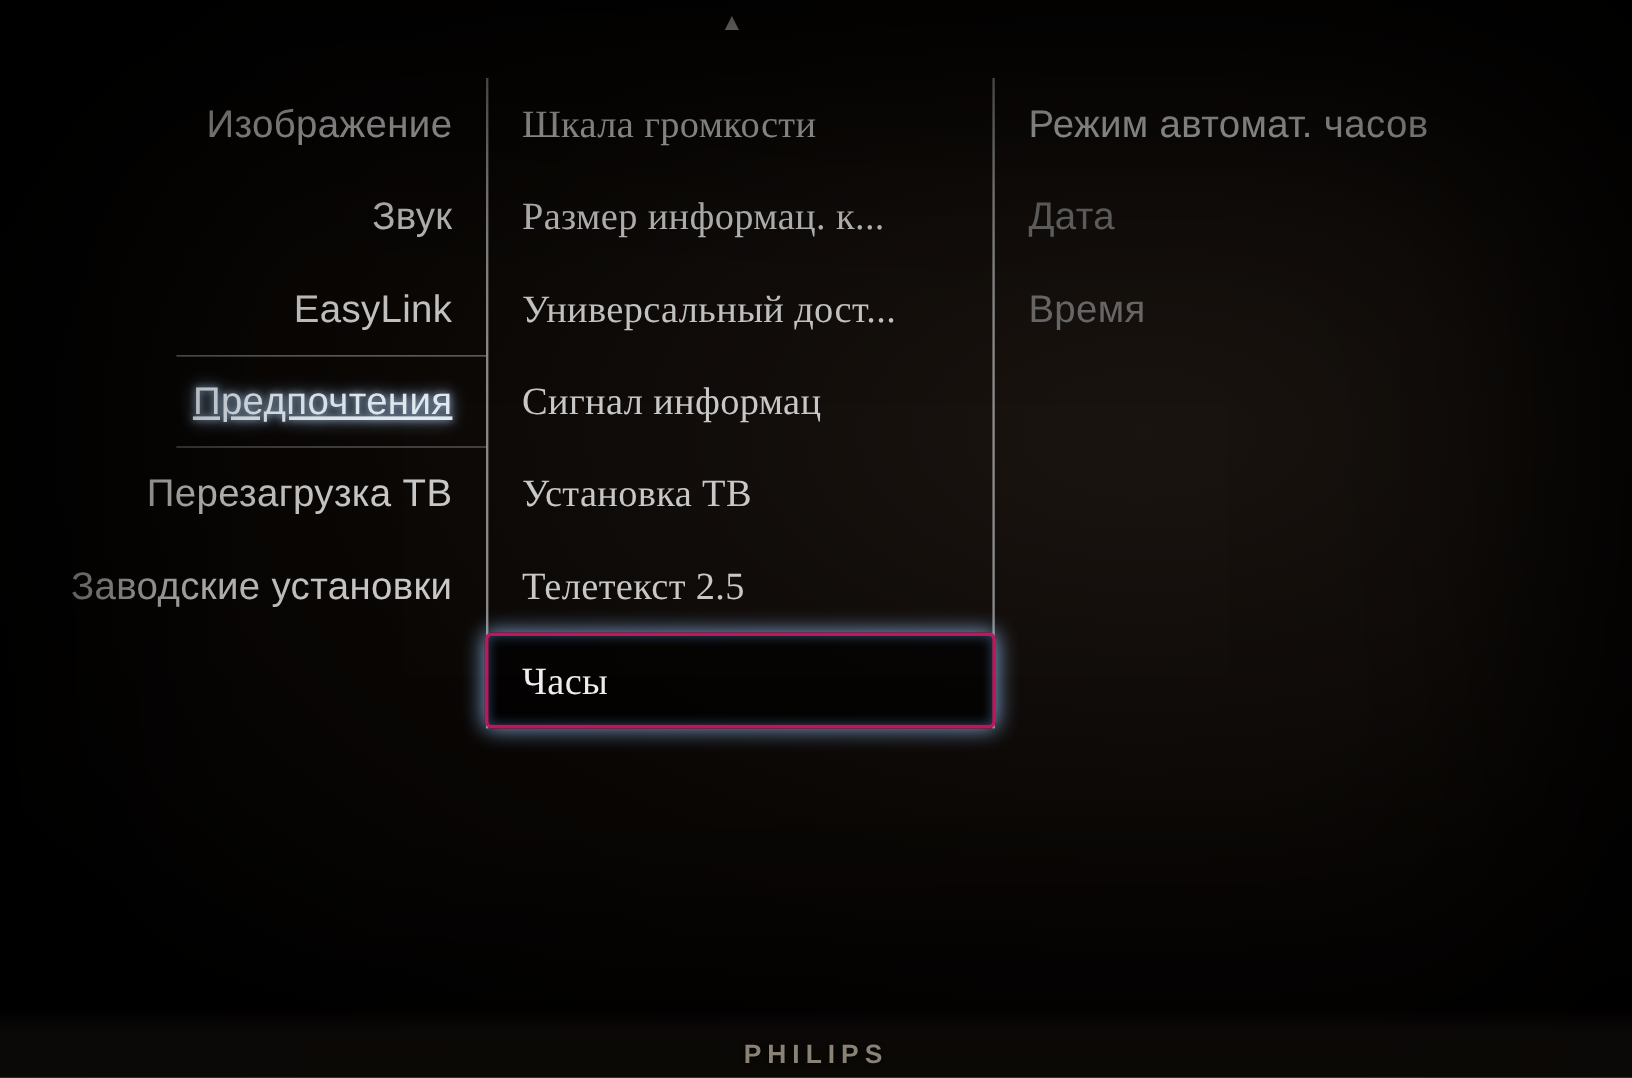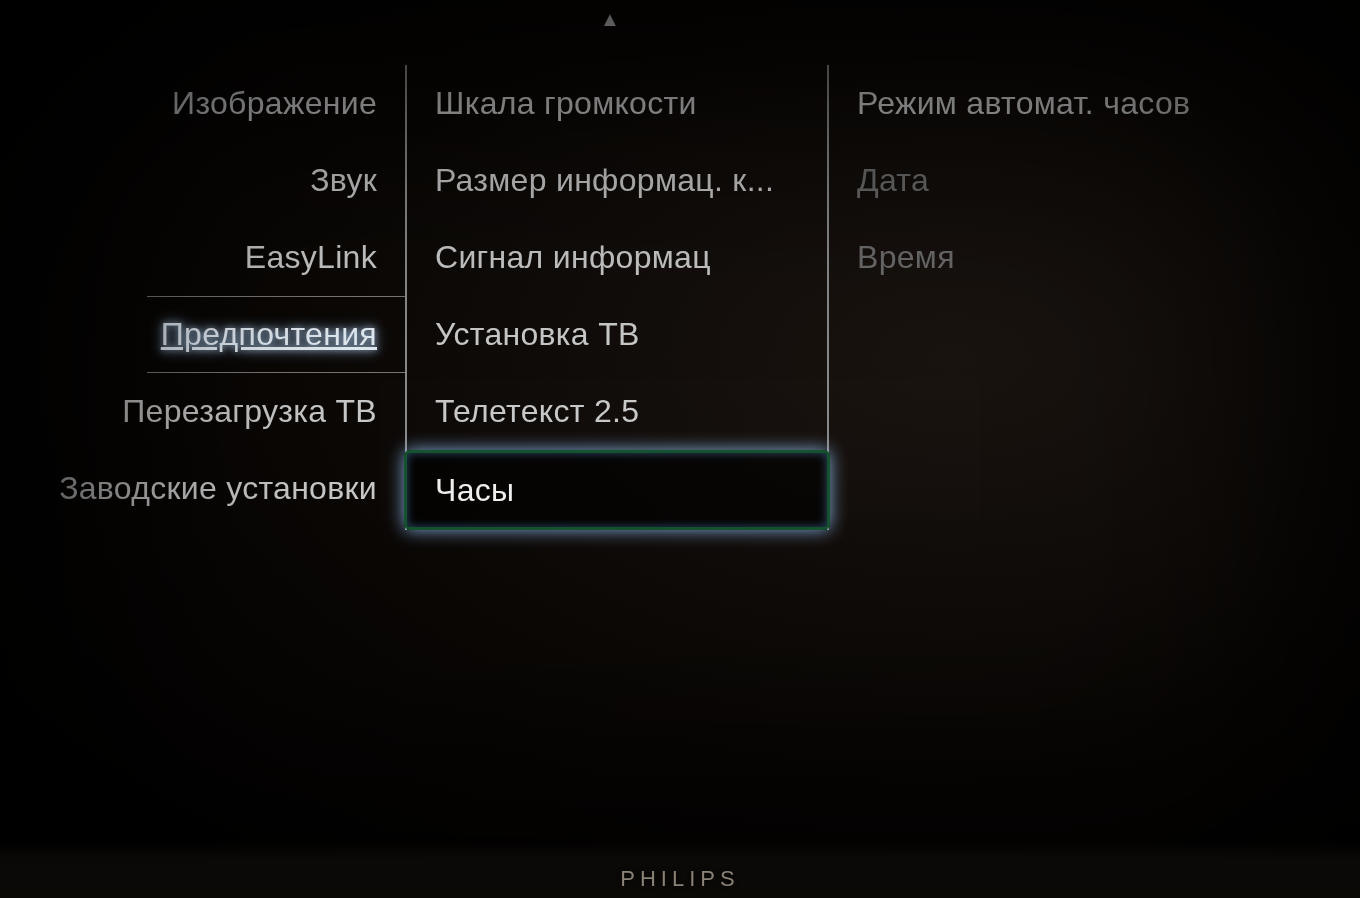--- a/index.html
+++ b/index.html
@@ -34,20 +34,21 @@
       flex-direction: column;
     }
     .col1 {
       width: 395px;
       border-right: 2px solid #888;
       align-items: flex-end;
     }
     .col2 {
       width: 422px;
       border-right: 2px solid #888;
+      font-family: Liberation Serif, serif;
     }
     .col3 {
       width: 410px;
     }
     .menu-item {
       padding: 16px 28px;
       font-size: 32px;
       color: #c8c8c8;
       font-weight: 300;
       letter-spacing: 0.3px;
@@ -67,37 +68,37 @@
     .menu-item.active {
       color: #e0e8f0;
       text-shadow: 0 0 14px rgba(170, 210, 255, 0.9), 0 0 6px rgba(200, 230, 255, 0.7);
     }
     .col1 .active {
       border-top: 1px solid rgba(255,255,255,0.45);
       border-bottom: 1px solid rgba(255,255,255,0.45);
       text-decoration: underline;
     }
     .menu-item.selected {
-      border: 3px solid #14532d;
+      border: 3px solid #be185d;
       border-radius: 6px;
       box-shadow: 0 0 18px rgba(150, 200, 255, 0.85), inset 0 0 10px rgba(100, 180, 255, 0.4);
       background: rgba(0, 0, 0, 0.6);
       color: #eeeeee;
       margin-left: -3px;
       margin-right: -3px;
       height: 80px;
     }
     .brand {
       position: absolute;
       bottom: 6px;
       left: 50%;
       transform: translateX(-50%);
       color: #8a8275;
       font-size: 22px;
-      font-weight: 400;
+      font-weight: 700;
       letter-spacing: 5px;
       text-shadow: 0 0 4px rgba(0,0,0,0.8);
     }
     .vignette {
       position: absolute;
       inset: 0;
       pointer-events: none;
       box-shadow: inset 0 0 250px 80px rgba(0,0,0,0.9);
     }
     .tv-edge-bottom {
@@ -120,20 +121,21 @@
     <div class="menu-item">Звук</div>
     <div class="menu-item">EasyLink</div>
     <div class="menu-item active">Предпочтения</div>
     <div class="menu-item">Перезагрузка ТВ</div>
     <div class="menu-item">Заводские установки</div>
   </div>
 
   <div class="column col2">
     <div class="menu-item">Шкала громкости</div>
     <div class="menu-item">Размер информац. к...</div>
+    <div class="menu-item">Универсальный дост...</div>
     <div class="menu-item">Сигнал информац</div>
     <div class="menu-item">Установка ТВ</div>
     <div class="menu-item">Телетекст 2.5</div>
     <div class="menu-item selected">Часы</div>
   </div>
 
   <div class="column col3">
     <div class="menu-item">Режим автомат. часов</div>
     <div class="menu-item dimmed">Дата</div>
     <div class="menu-item dimmed">Время</div>

